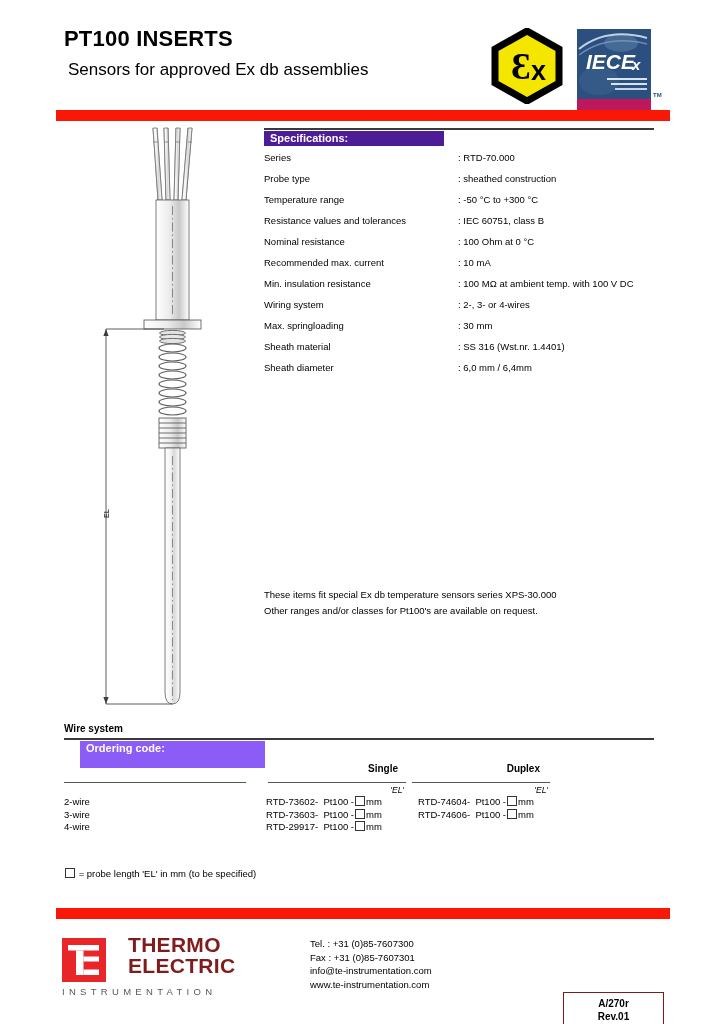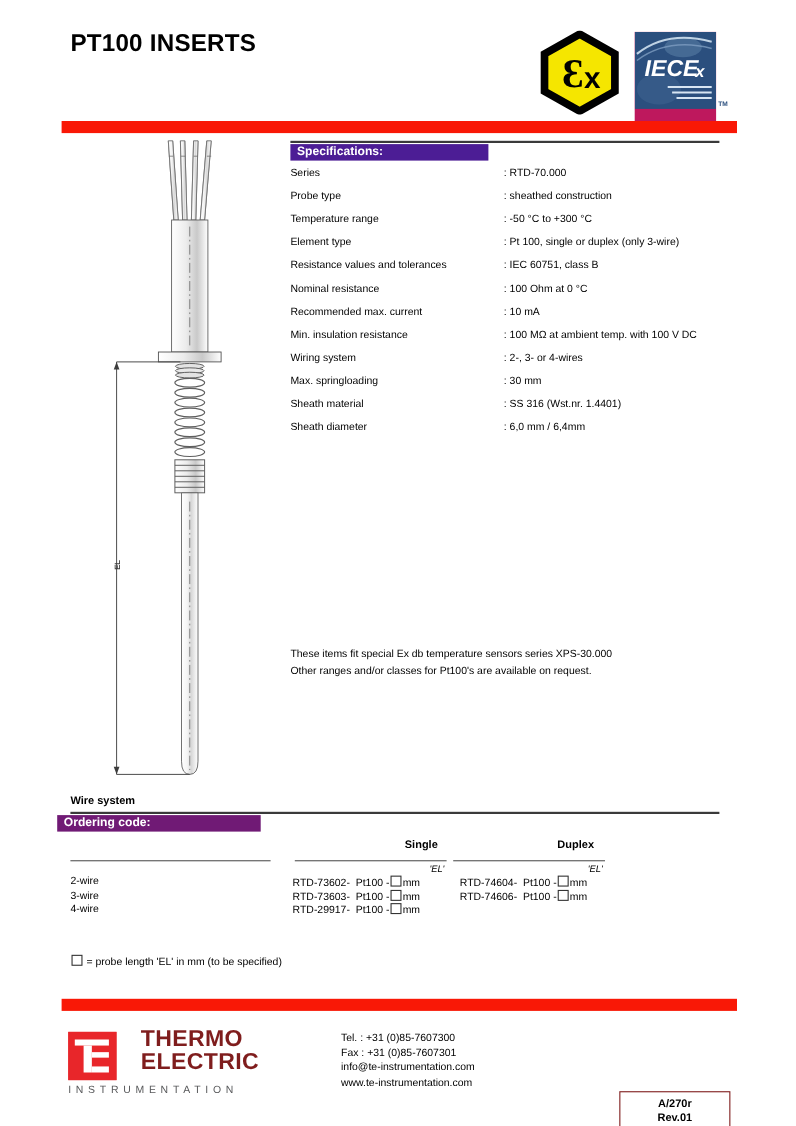--- a/index.html
+++ b/index.html
@@ -136,23 +136,23 @@
 
   
   .order-rule {
     position: absolute;
     left: 64px; top: 738px;
     width: 590px; height: 2px;
     background: #3a3a3a;
   }
   .order-header {
     position: absolute;
-    left: 52px; top: 741px;
-    width: 185px; height: 15px;
-    background: #701a75;
+    left: 80px; top: 741px;
+    width: 185px; height: 27px;
+    background: #8b5cf6;
   }
   .order-header span {
     position: absolute;
     left: 6px; top: 1px;
     color: #ffffff;
     font-size: 11px;
     font-weight: bold;
   }
   .wire-system-title {
     position: absolute;
@@ -258,20 +258,21 @@
   .docbox .d2 { position:absolute; left:0; top:18px; width:99px; font-size:10px; font-weight:bold; }
   .docbox .d3 { position:absolute; left:0; top:31px; width:99px; font-size:9.5px; }
 </style>
 </head>
 <body>
 
 <div class="page">
 
   <div class="header">
     <div class="title-main">PT100 INSERTS</div>
+    <div class="title-sub">Sensors for approved Ex db assemblies</div>
 
     <svg class="atex-logo" viewBox="0 0 72 76">
       <polygon points="36,3 68,21 68,55 36,73 4,55 4,21" fill="#f5e600" stroke="#000000" stroke-width="7"></polygon>
       <text x="20" y="51" font-family="'Liberation Serif', serif" font-size="37" font-weight="bold" fill="#000000">Ɛ</text>
       <text x="40" y="52" font-family="'Liberation Sans', sans-serif" font-size="27" font-weight="bold" fill="#000000">x</text>
     </svg>
 
     <div class="iecex-logo">
       <svg class="iecex-inner" viewBox="0 0 74 70">
         <rect x="0" y="0" width="74" height="70" fill="#2b4f7e"></rect>
@@ -396,24 +397,20 @@
     </div>
     <div class="spec-row">
       <span class="spec-label">Probe type</span>
       <span class="spec-value">: sheathed construction</span>
     </div>
     <div class="spec-row">
       <span class="spec-label">Temperature range</span>
       <span class="spec-value">: -50 °C to +300 °C</span>
     </div>
     <div class="spec-row">
-      <span class="spec-label">Element type</span>
-      <span class="spec-value">: Pt 100, single or duplex (only 3-wire)</span>
-    </div>
-    <div class="spec-row">
       <span class="spec-label">Resistance values and tolerances</span>
       <span class="spec-value">: IEC 60751, class B</span>
     </div>
     <div class="spec-row">
       <span class="spec-label">Nominal resistance</span>
       <span class="spec-value">: 100 Ohm at 0 °C</span>
     </div>
     <div class="spec-row">
       <span class="spec-label">Recommended max. current</span>
       <span class="spec-value">: 10 mA</span>

